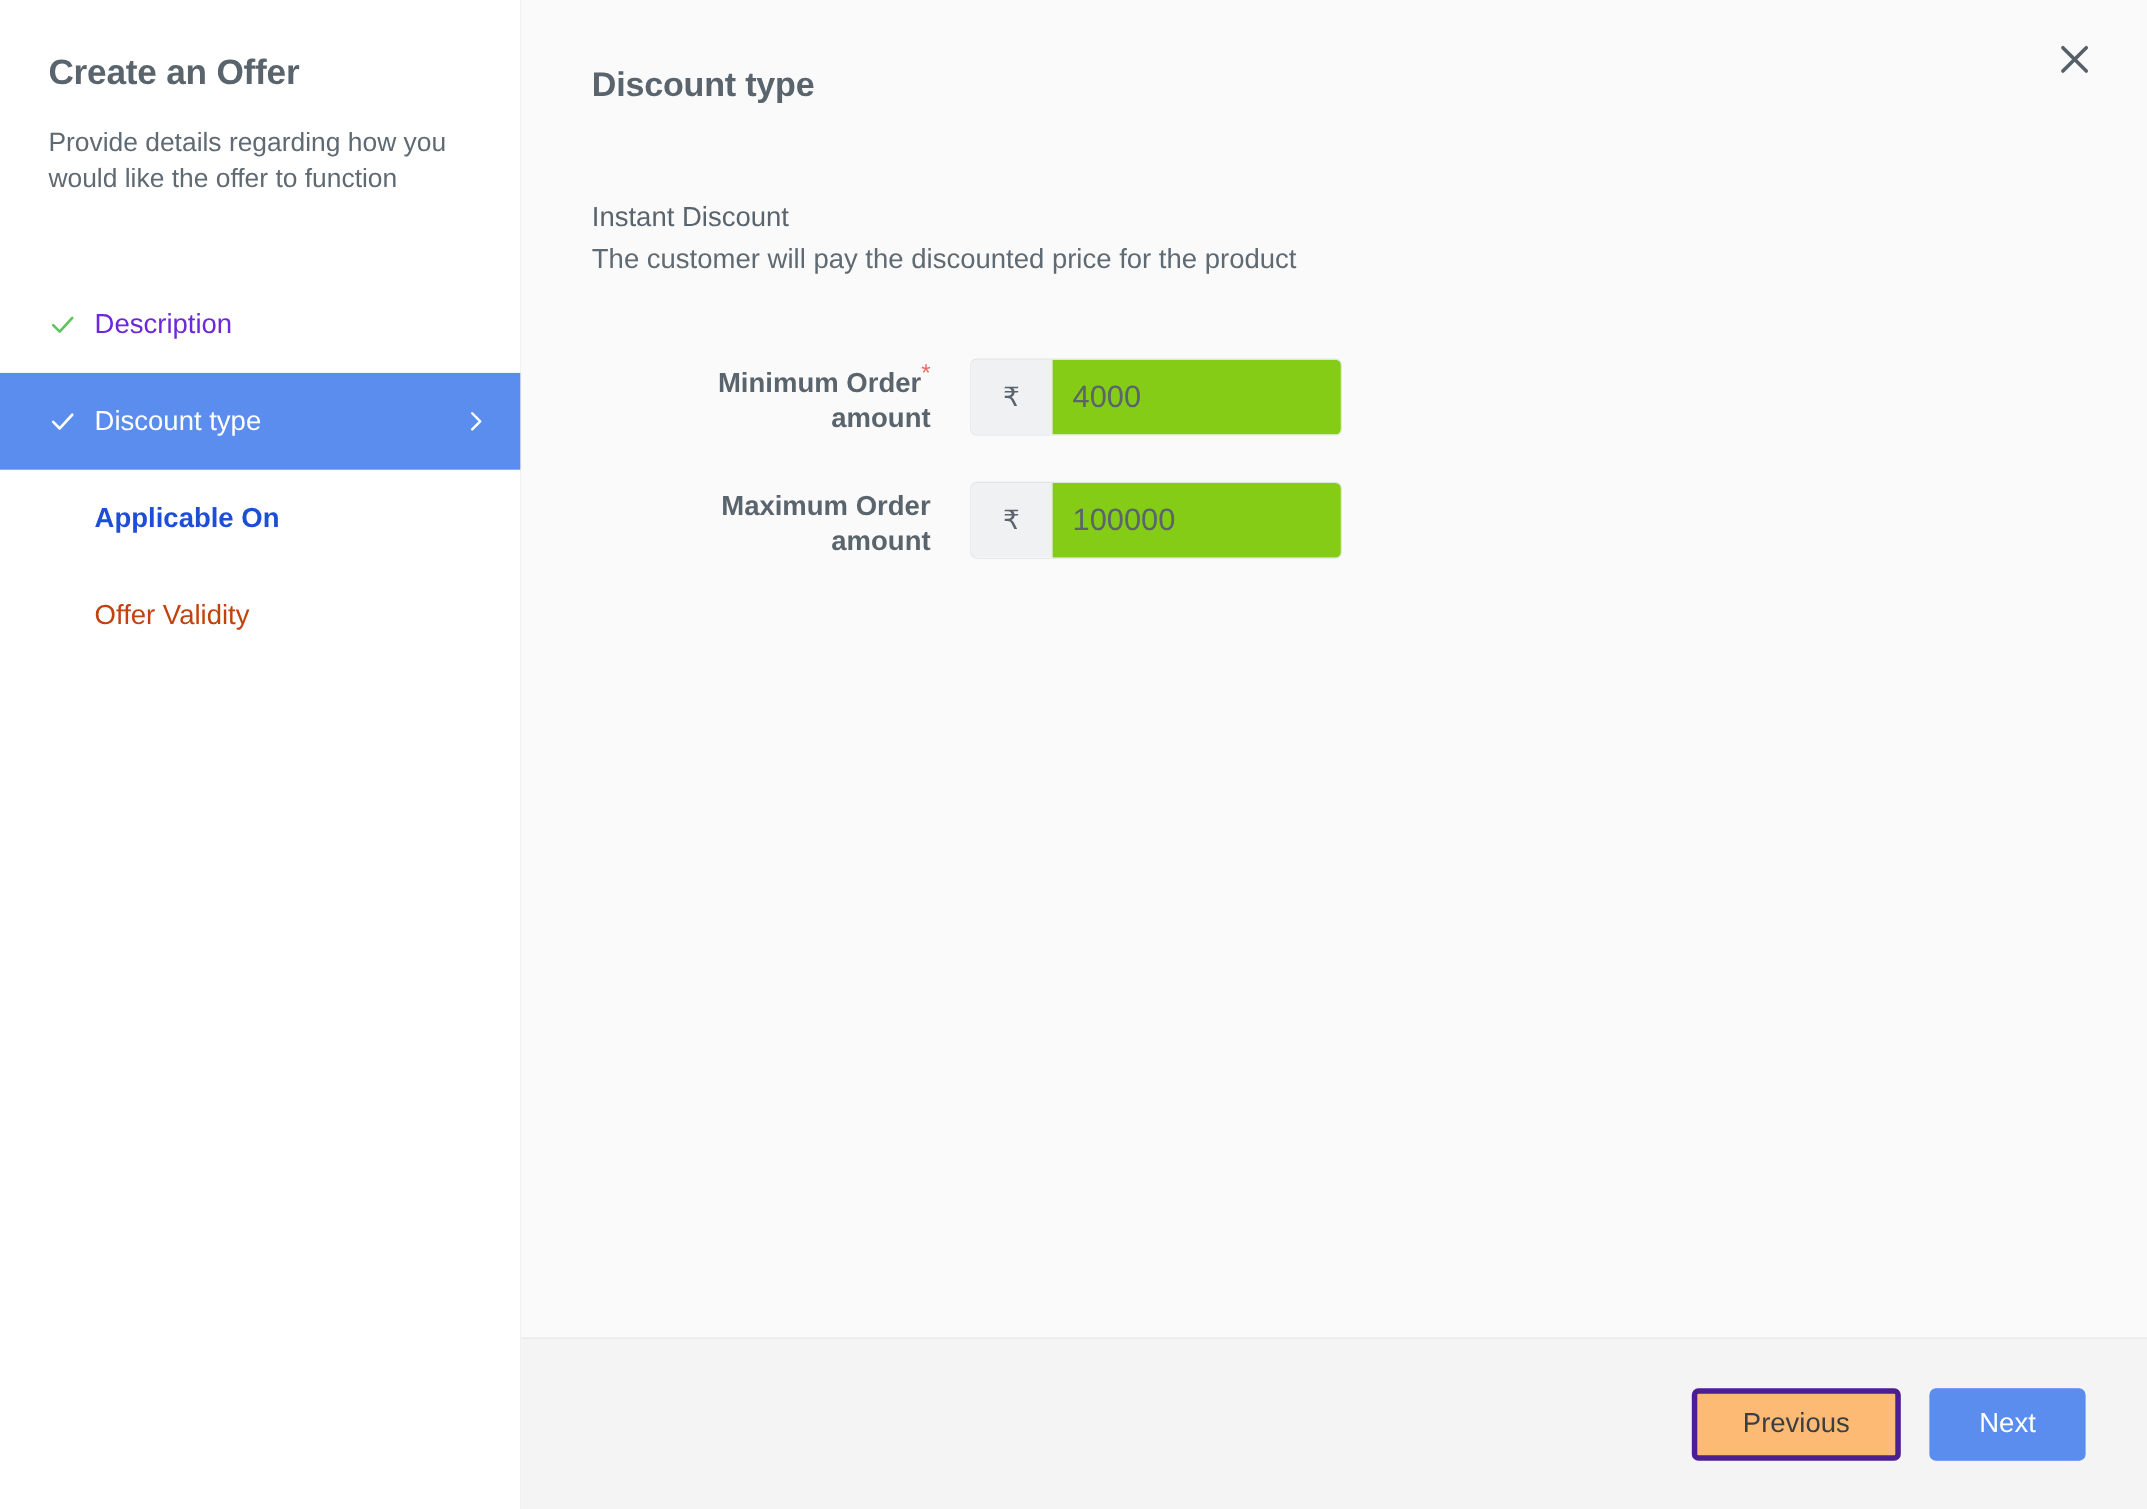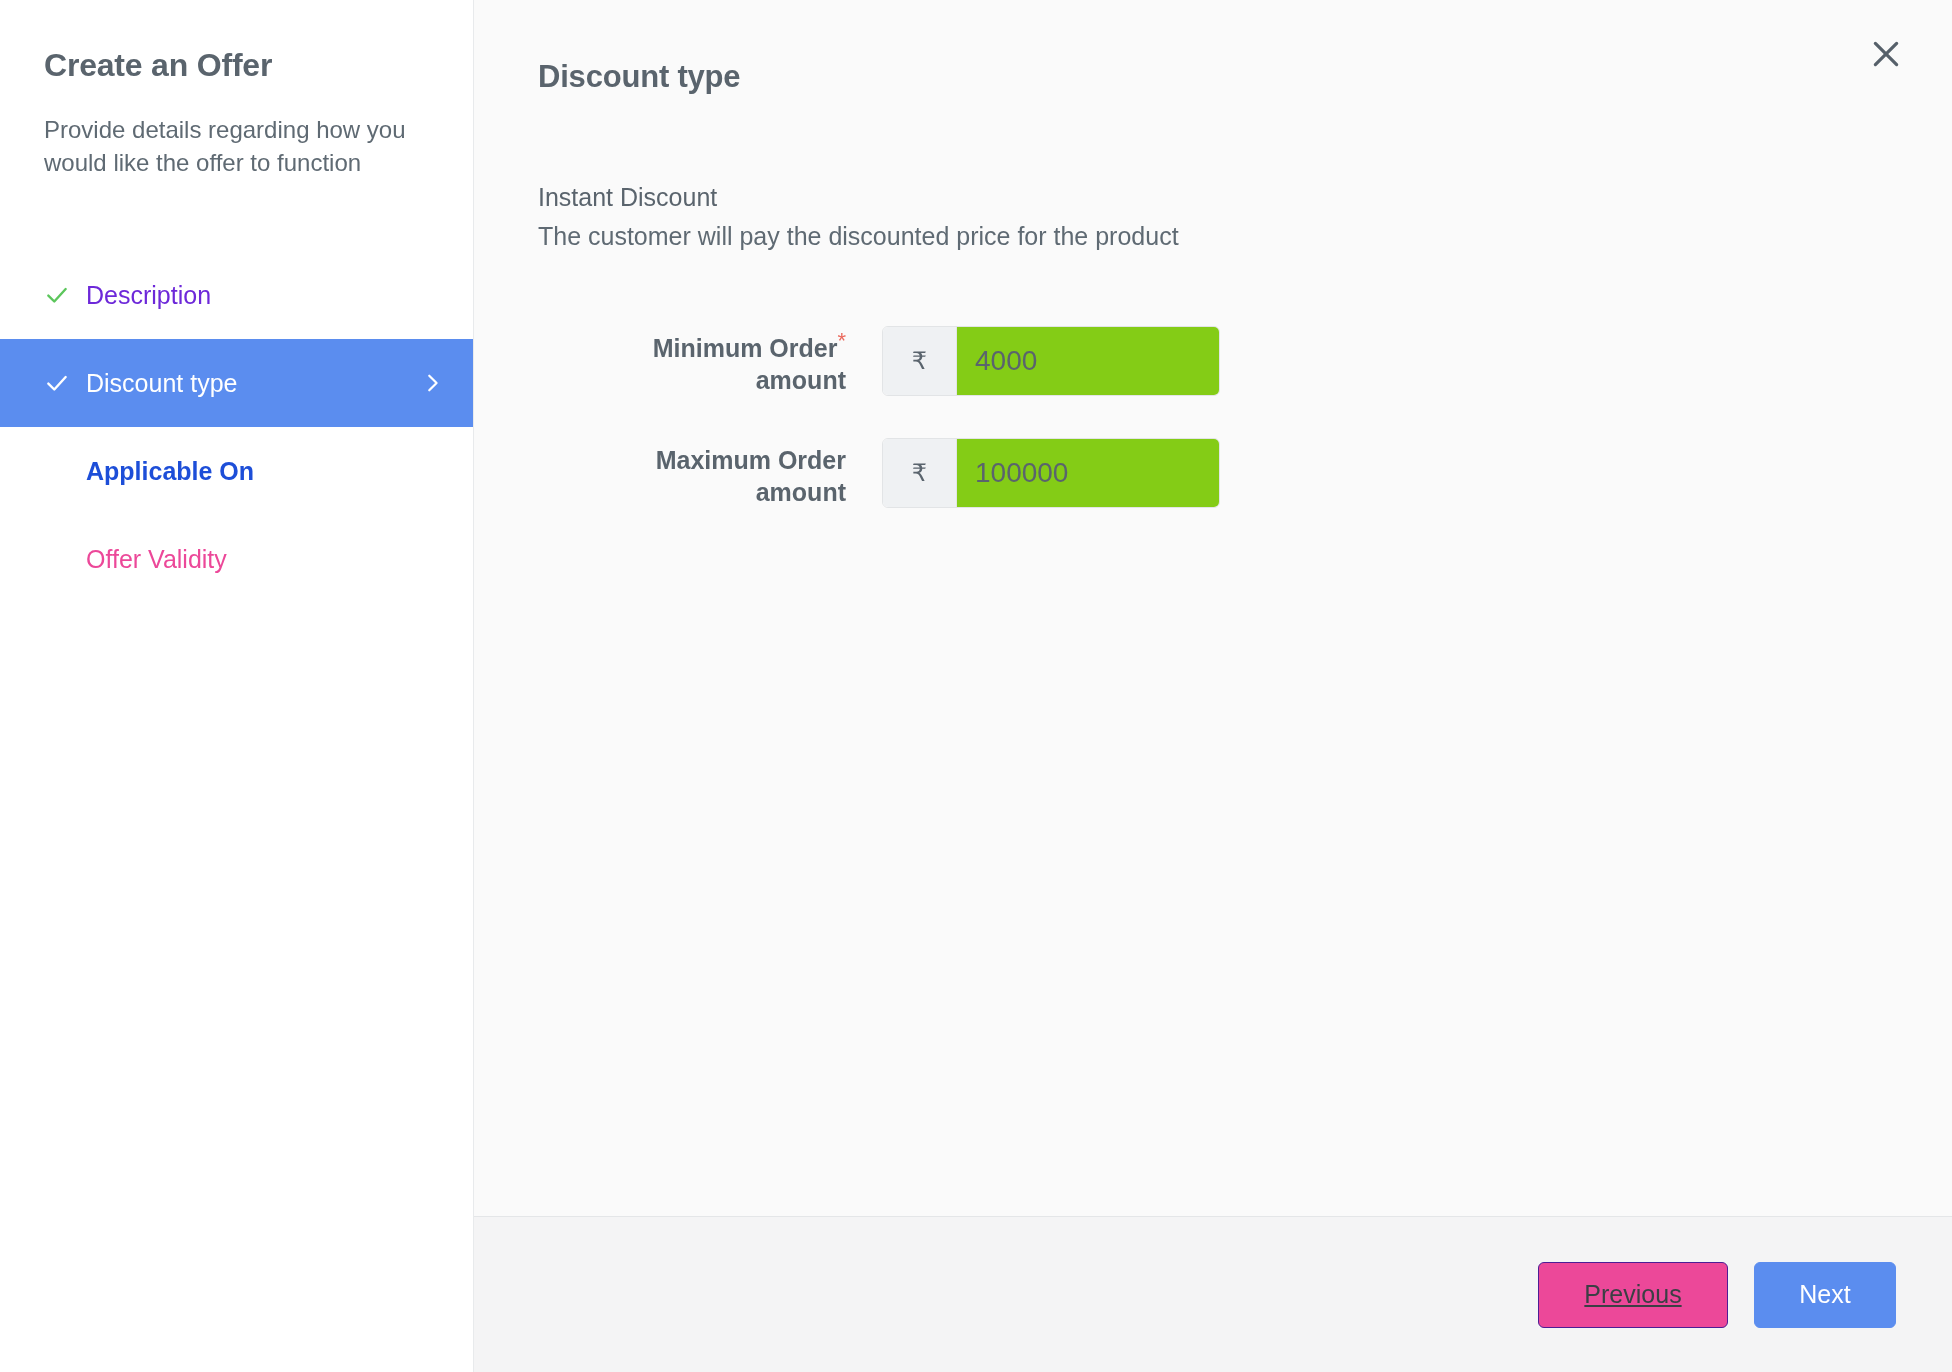--- a/index.html
+++ b/index.html
@@ -95,21 +95,21 @@
     color: #ffffff;
   }
   .step.active .check svg { stroke: #ffffff; }
   .step.active .chev svg { stroke: #ffffff; }
 
   .step.enabled {
     color: #1d4ed8;
     font-weight: bold;
   }
   .step.disabled {
-    color: #ec4899;
+    color: #c2410c;
     cursor: default;
   }
   .step .spacer {
     width: 34px;
     min-width: 34px;
     margin-right: 8px;
   }
 
   
   .main {
@@ -252,25 +252,24 @@
     border-radius: 6px;
     cursor: pointer;
     box-sizing: border-box;
     padding: 0 28px;
     height: 66px;
     display: inline-flex;
     align-items: center;
     justify-content: center;
   }
   .btn-secondary {
-    background: #ec4899;
-    border: 1px solid #4c1d95;
+    background: #fdba74;
+    border: 5px solid #4c1d95;
     color: #3b3f44;
     min-width: 190px;
-    text-decoration: underline;
   }
   .btn-primary {
     background: #5b8def;
     border: 1px solid #5b8def;
     color: #ffffff;
     min-width: 142px;
     margin-left: 26px;
     text-align: right;
   }
 </style>

